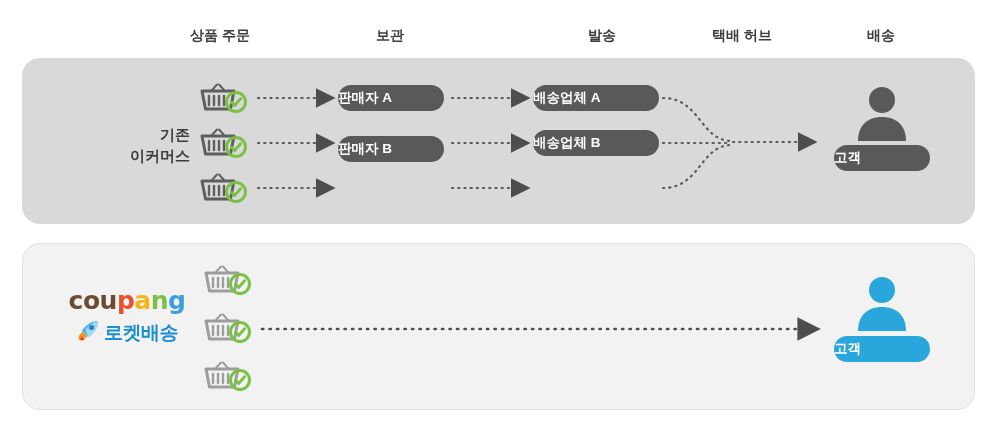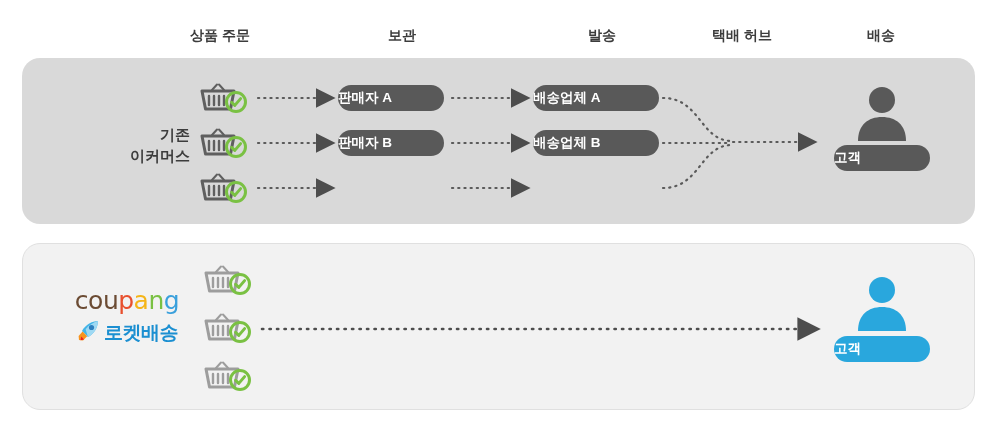--- a/index.html
+++ b/index.html
@@ -32,21 +32,21 @@
   
   #legacy-label{
     position:absolute;left:60px;top:124px;width:130px;
     text-align:right;font-size:15px;font-weight:bold;color:#3c3c3c;
     line-height:21px;white-space:pre-line;
   }
 
   
   #brand{position:absolute;left:52px;top:288px;width:150px;text-align:center;}
   #coupang-word{
-    font-size:25px;font-weight:normal;letter-spacing:-0.5px;line-height:26px;
+    font-size:25px;font-weight:bold;letter-spacing:-0.5px;line-height:26px;
     font-family:"DejaVu Sans","Liberation Sans",sans-serif;
   }
   #coupang-word span{display:inline;}
   #rocket-line{
     margin-top:6px;display:flex;align-items:center;justify-content:center;gap:4px;
   }
   #rocket-text{
     font-size:19px;font-weight:bold;color:#1b8fd1;letter-spacing:-0.5px;
   }
 
@@ -68,21 +68,21 @@
 
   
   #wires{position:absolute;left:0;top:0;width:1000px;height:446px;pointer-events:none;}
 </style>
 </head>
 <body>
 
 <div id="stage">
 
   <div class="col-head" style="left:220px">상품 주문</div>
-  <div class="col-head" style="left:402px">보관</div>
+  <div class="col-head" style="left:390px">보관</div>
   <div class="col-head" style="left:602px">발송</div>
   <div class="col-head" style="left:742px">택배 허브</div>
   <div class="col-head" style="left:881px">배송</div>
 
   <div class="panel" id="panel-top"></div>
   <div class="panel" id="panel-bottom"></div>
 
   <svg id="wires" viewBox="0 0 1000 446">
     <defs>
       <marker id="ah-dark" markerWidth="9" markerHeight="9" refX="1" refY="4.5" orient="auto">
@@ -148,21 +148,21 @@
         <path d="M11,13 v9 M16,13 v9 M21,13 v9 M26,13 v9" stroke="#5f5f5f" stroke-width="2.4" stroke-linecap="round"></path>
       </g>
       <g>
         <circle cx="38" cy="19" r="9.5" fill="none" stroke="#7ac143" stroke-width="3"></circle>
         <path d="M33.6,19.3 L36.8,22.4 L42.6,15.6" fill="none" stroke="#7ac143" stroke-width="3" stroke-linecap="round" stroke-linejoin="round"></path>
       </g>
     </svg>
   </div>
 
   <div class="pill" style="left:338px;top:85px;width:106px">판매자 A</div>
-  <div class="pill" style="left:338px;top:130px;width:106px">판매자 B</div>
+  <div class="pill" style="left:338px;top:136px;width:106px">판매자 B</div>
 
   <div class="pill" style="left:533px;top:85px;width:126px">배송업체 A</div>
   <div class="pill" style="left:533px;top:130px;width:126px">배송업체 B</div>
 
   <div class="person" style="left:851px;top:85px">
     <svg width="62" height="62" viewBox="0 0 62 62">
       <circle cx="31" cy="15" r="13" fill="#595959"></circle>
       <path d="M7,56 C7,40 17,32 31,32 C45,32 55,40 55,56 Z" fill="#595959"></path>
     </svg>
   </div>

